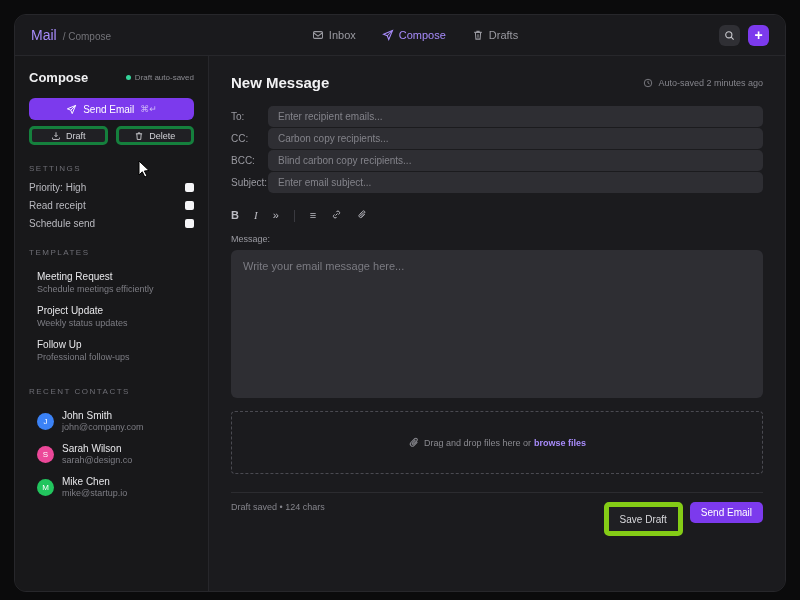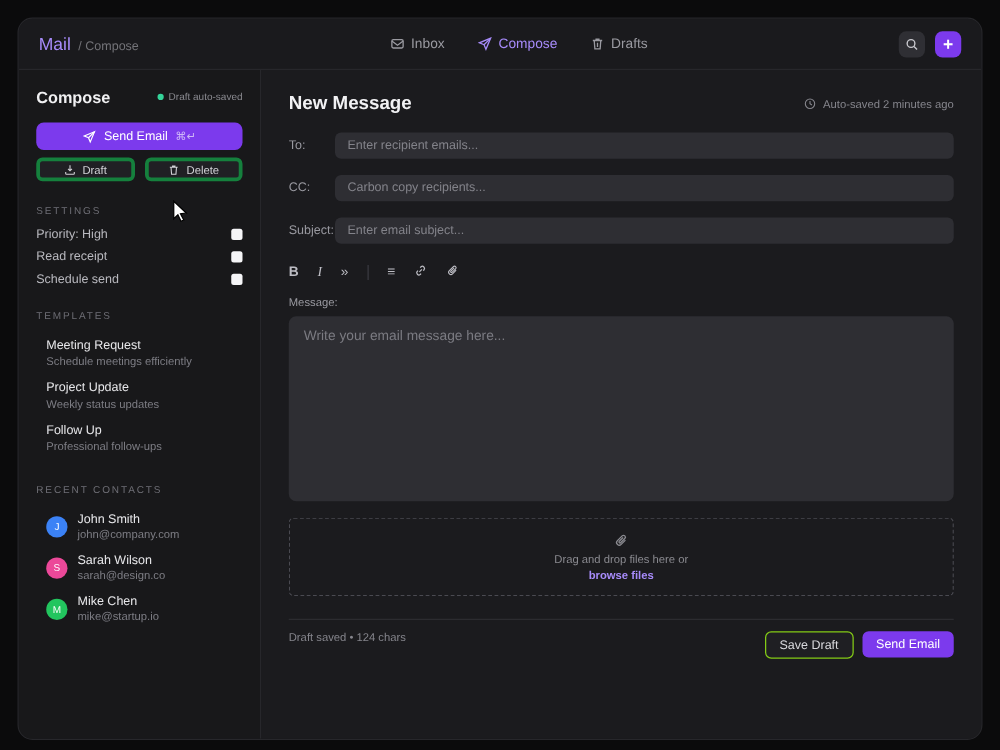--- a/index.html
+++ b/index.html
@@ -49,44 +49,44 @@
   .contact { display:flex; align-items:center; gap:8px; padding:5px 0 6px 8px; cursor:pointer; }
   .avatar { width:17px; height:17px; border-radius:50%; color:#fff; font-size:8px;
     display:flex; align-items:center; justify-content:center; flex:0 0 17px; }
   .contact-name { color:#e7e7ea; font-size:10px; margin-bottom:1px; }
   .contact-email { color:#7d7d84; font-size:9px; }
   
   .main { flex:1; padding:18px 22px 0 22px; display:flex; flex-direction:column; background:#1b1b1e; }
   .main-head { display:flex; align-items:center; justify-content:space-between; margin-bottom:15px; }
   .main-title { color:#f2f2f4; font-size:15px; font-weight:bold; }
   .main-autosave { display:flex; align-items:center; gap:5px; color:#85858c; font-size:9px; }
-  .field-row { display:flex; align-items:center; margin-bottom:13px; }
+  .field-row { display:flex; align-items:center; margin-bottom:1px; }
   .field-label { width:37px; flex:0 0 37px; color:#9a9aa1; font-size:10px; }
   .field-input { flex:1; height:21px; background:#2e2e33; border:none; border-radius:5px;
     padding:0 10px; font-size:10px; color:#e5e5e8; font-family:inherit; }
   .field-input::placeholder { color:#83838a; }
   .toolbar { display:flex; align-items:center; gap:15px; margin:8px 0 12px 0; }
   .tool { color:#bdbdc4; font-size:11px; cursor:pointer; line-height:1; }
   .tool.bold { font-weight:bold; }
   .tool.italic { font-style:italic; font-family:"Liberation Serif", serif; }
   .tool-sep { width:1px; height:12px; background:#3a3a40; }
   .msg-label { color:#9a9aa1; font-size:9px; margin-bottom:6px; }
   .msg-area { width:100%; height:148px; background:#2e2e33; border:none; border-radius:6px;
     padding:10px 12px; font-size:11px; color:#e5e5e8; resize:none; font-family:inherit; }
   .msg-area::placeholder { color:#7b7b82; }
   .dropzone { margin-top:13px; height:63px; border:1px dashed #4a4a51; border-radius:4px;
-    display:flex; flex-direction:column; align-items:center; justify-content:center;
+    display:flex; flex-direction:row; align-items:center; justify-content:center;
     gap:3px; color:#8a8a90; cursor:pointer; }
   .dz-text { font-size:9px; color:#8a8a90; }
   .dz-link { font-size:9px; color:#a78bfa; font-weight:bold; cursor:pointer; }
   .footer { border-top:1px solid #2c2c30; margin-top:18px; padding:9px 0;
     display:flex; align-items:flex-start; justify-content:space-between; }
   .footer-status { color:#85858c; font-size:9px; }
   .footer-btns { display:flex; gap:7px; }
-  .btn-save { height:22px; padding:0 11px; background:#1f1f23; border:1px solid #84cc16;
+  .btn-save { height:34px; padding:0 11px; background:#1f1f23; border:5px solid #84cc16;
     border-radius:5px; color:#d8d8dc; font-size:10px; cursor:pointer; font-family:inherit; }
   .btn-send { height:21px; padding:0 11px; background:#7c3aed; border:none;
     border-radius:5px; color:#fff; font-size:10px; cursor:pointer; font-family:inherit; }
   .cursor { position:absolute; left:138px; top:160px; z-index:50; pointer-events:none; }
 </style>
 </head>
 <body>
 
 <div class="window">
 
@@ -228,20 +228,24 @@
         </span>
       </div>
 
       <div class="field-row">
         <span class="field-label">To:</span>
         <input class="field-input" placeholder="Enter recipient emails..." style="">
       </div>
       <div class="field-row">
         <span class="field-label">CC:</span>
         <input class="field-input" placeholder="Carbon copy recipients..." style="">
+      </div>
+      <div class="field-row">
+        <span class="field-label">BCC:</span>
+        <input class="field-input" placeholder="Blind carbon copy recipients..." style="">
       </div>
       <div class="field-row" style="margin-bottom:8px;">
         <span class="field-label">Subject:</span>
         <input class="field-input" placeholder="Enter email subject..." style="">
       </div>
 
       <div class="toolbar">
         <span class="tool bold">B</span>
         <span class="tool italic">I</span>
         <span class="tool">»</span>

